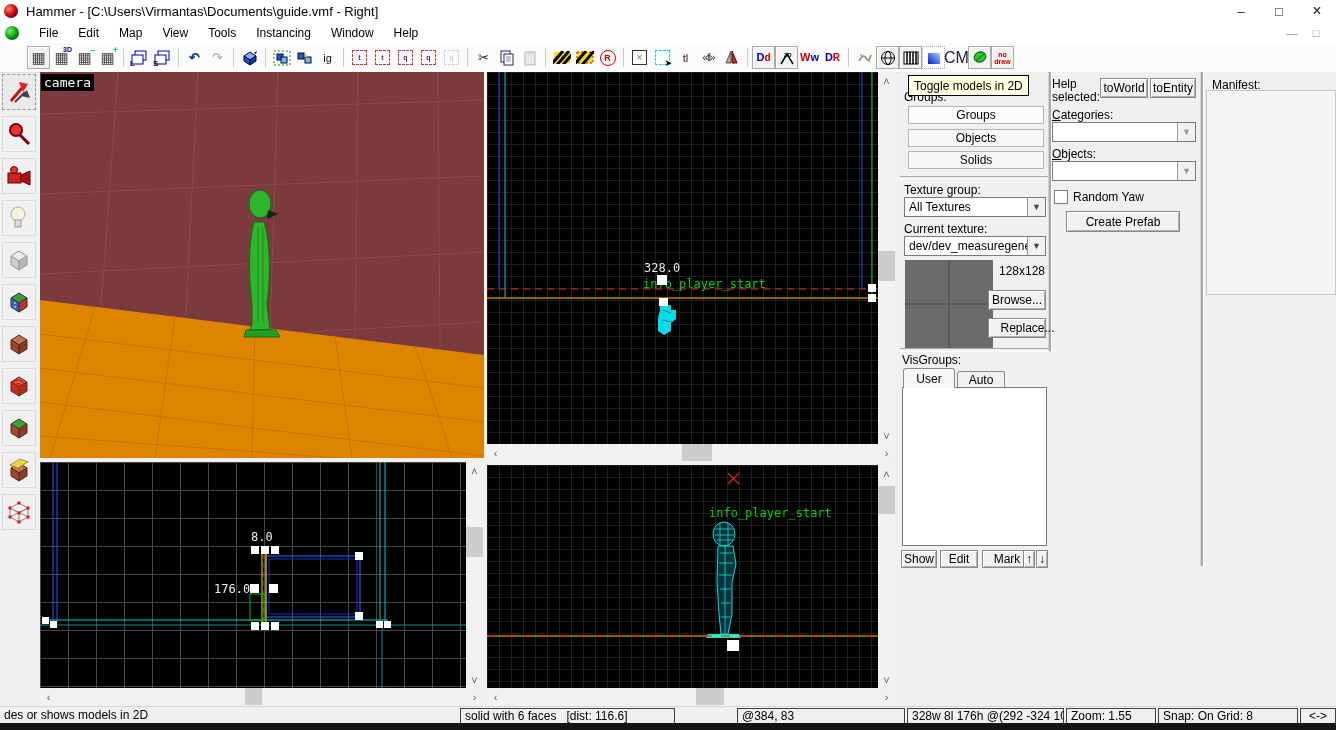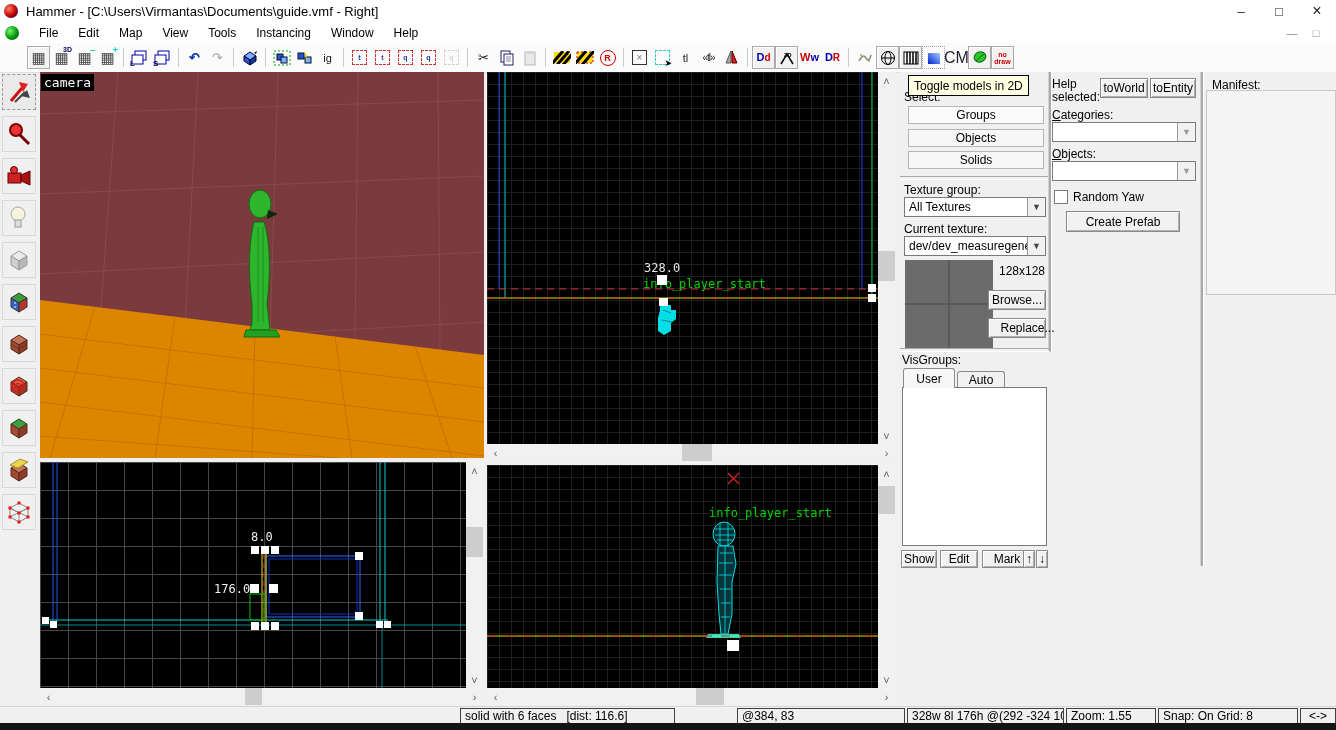--- a/index.html
+++ b/index.html
@@ -549,21 +549,21 @@
         <div class="sb-thumb" style="top:0;height:17px;left:192px;width:28px;"></div>
       </div>
     <div class="sb-btn">›</div>
   </div>
 
   <div class="abs" style="left:900px;top:72px;width:436px;height:634px;background:#f0f0f0;">
 
     <div class="abs groove-v" style="left:148px;top:0;height:280px;"></div>
     <div class="abs groove-v" style="left:300px;top:0;height:494px;"></div>
 
-    <div class="abs lbl" style="left:4px;top:18px;">Select:</div>
+    <div class="abs lbl" style="left:4px;top:18px;">Groups:</div>
     <div class="abs flatbtn" style="left:8px;top:34px;width:136px;height:18px;background:#fbfbfb;">Groups</div>
     <div class="abs flatbtn" style="left:8px;top:57px;width:136px;height:18px;">Objects</div>
     <div class="abs flatbtn" style="left:8px;top:79px;width:136px;height:18px;">Solids</div>
 
     <div class="abs groove-h" style="left:0;top:104px;width:148px;"></div>
 
     <div class="abs lbl" style="left:4px;top:111px;">Texture group:</div>
     <div class="abs field" style="left:4px;top:125px;width:142px;height:20px;">
       <div class="val">All Textures</div>
         <div class="dab">▼</div>
@@ -621,20 +621,21 @@
       </div>
     <div class="abs btn ulf" style="left:166px;top:139px;width:114px;height:21px;">Create Prefab</div>
 
     <div class="abs lbl" style="left:312px;top:6px;">Manifest:</div>
     <div class="abs" style="left:306px;top:18px;width:128px;height:203px;background:#f4f4f4;border:1px solid #c8c8c8;"></div>
   </div>
 
   <div id="tooltip" class="abs" style="left:908px;top:75px;height:17px;z-index:10;">Toggle models in 2D</div>
 
   <div id="statusbar" class="abs">
+    <div class="st-sec st-plain" style="left:0;width:454px;">des or shows models in 2D</div>
     <div class="st-sec" style="left:460px;width:205px;">solid with 6 faces   [dist: 116.6]</div>
     <div class="st-sec" style="left:737px;width:158px;">@384, 83</div>
     <div class="st-sec" style="left:907px;width:147px;">328w 8l 176h @(292 -324 104)</div>
     <div class="st-sec" style="left:1066px;width:80px;">Zoom: 1.55</div>
     <div class="st-sec" style="left:1158px;width:130px;">Snap: On Grid: 8</div>
     <div class="st-sec" style="left:1300px;width:26px;text-align:center;">&lt;-&gt;</div>
   </div>
   <div id="bottomstrip" class="abs"></div>
 
 </div>

